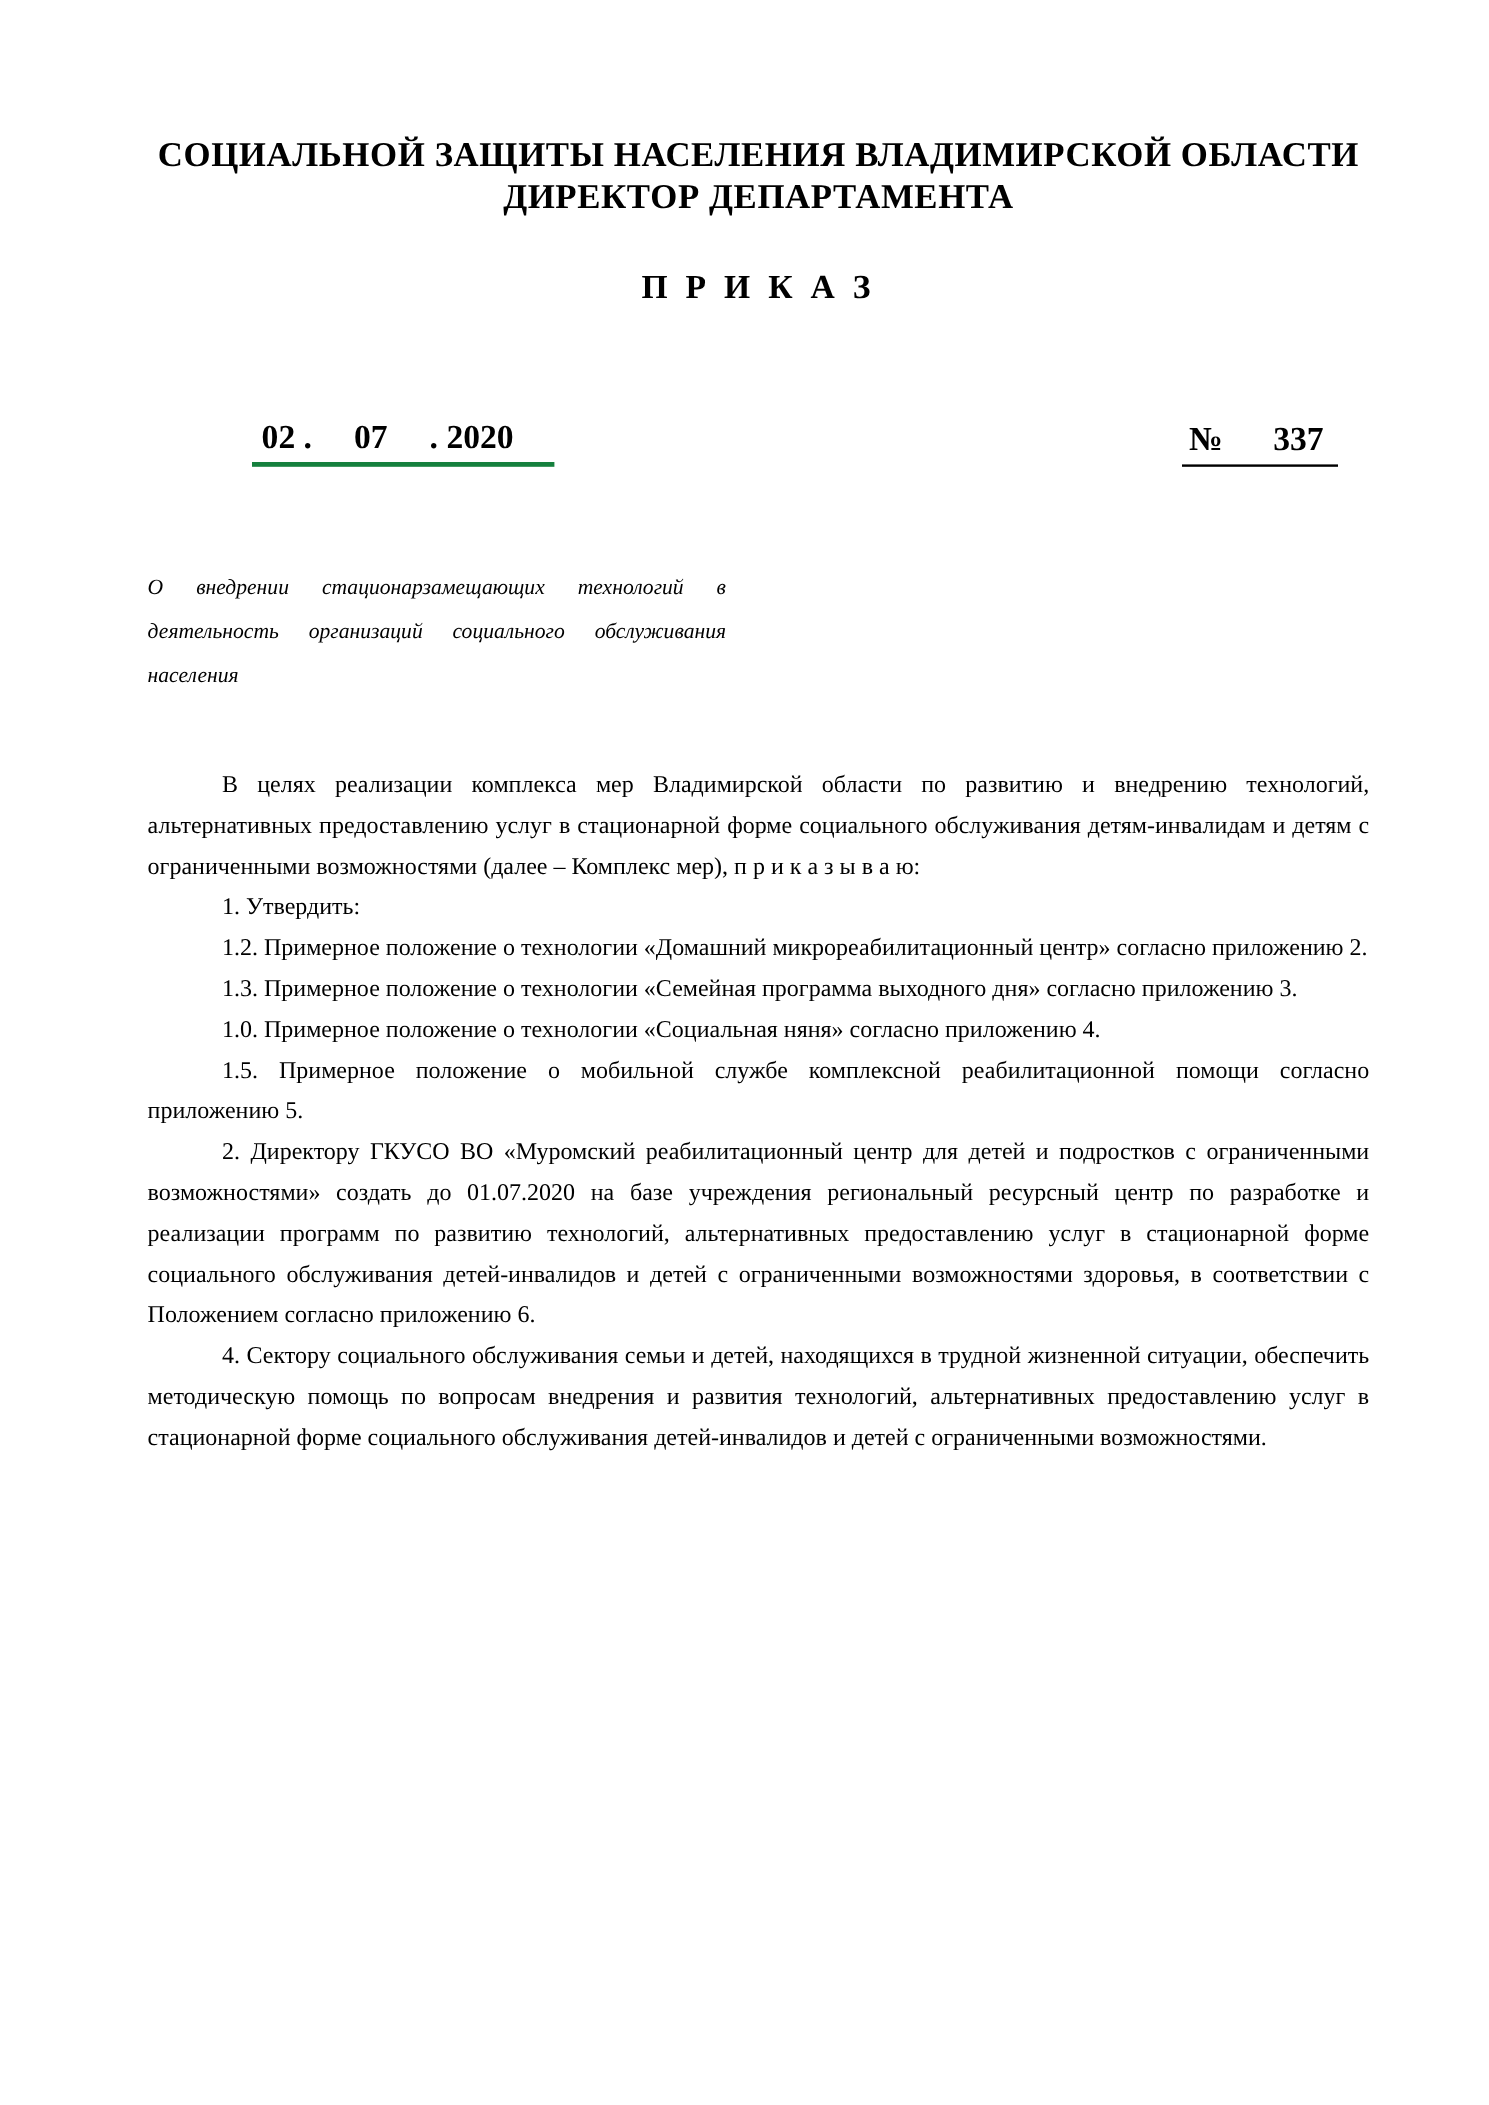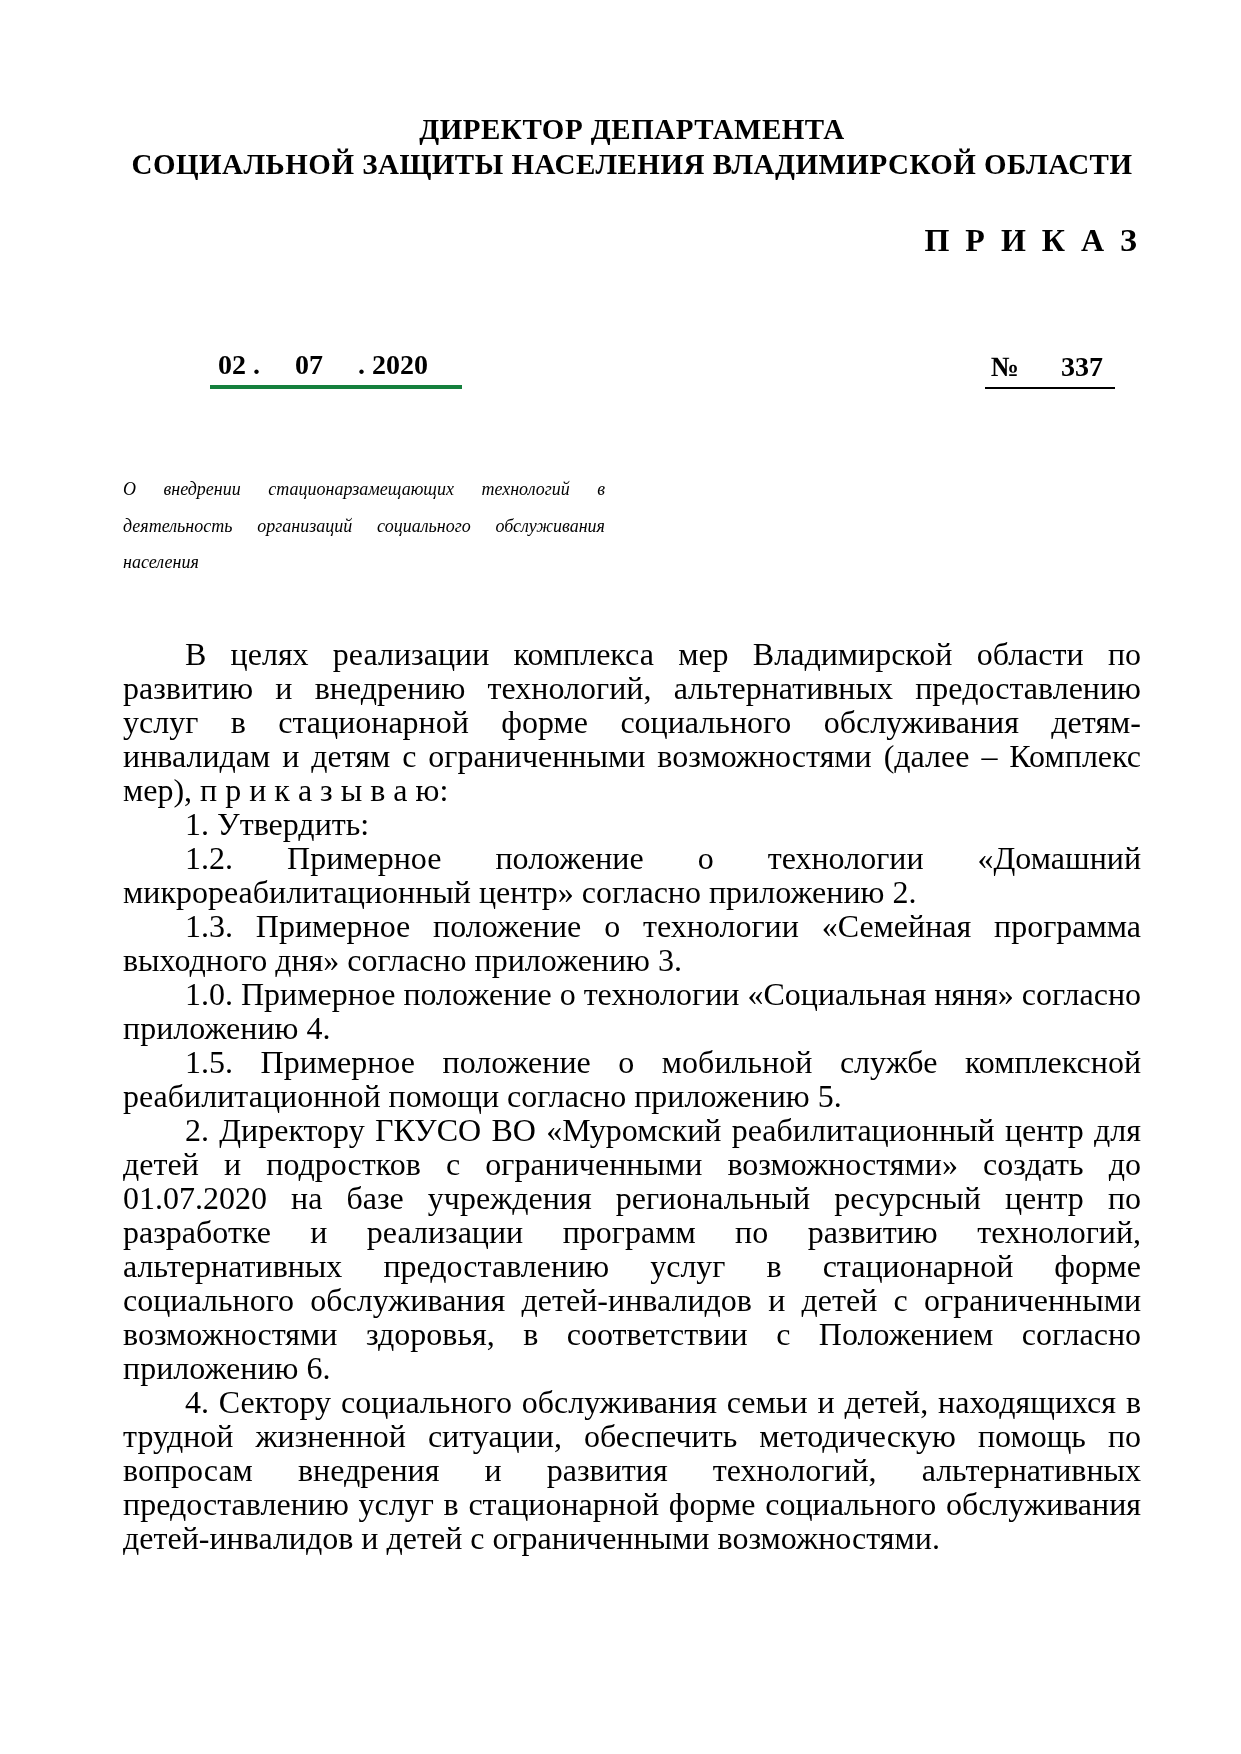--- a/index.html
+++ b/index.html
@@ -26,23 +26,23 @@
   .org-header {
     padding-top: 112px;
     text-align: center;
     font-weight: bold;
     font-size: 29px;
     line-height: 35px;
     letter-spacing: 0.5px;
   }
   .doc-title {
     margin-top: 38px;
-    text-align: right;
+    text-align: center;
     font-weight: bold;
-    font-size: 32px;
+    font-size: 28px;
     letter-spacing: 4px;
     line-height: 40px;
   }
   
   .date-number-row {
     margin-top: 88px;
     display: flex;
     justify-content: space-between;
     align-items: flex-end;
     font-weight: bold;
@@ -69,39 +69,39 @@
     width: 482px;
     font-style: italic;
     font-size: 18px;
     line-height: 36.5px;
     text-align: justify;
     text-align-last: left;
   }
   
   .body-block {
     margin-top: 56px;
-    font-size: 32px;
+    font-size: 20px;
     line-height: 34px;
   }
   .body-block p.body-para {
     margin: 0;
     text-indent: 62px;
     text-align: justify;
     text-align-last: left;
   }
 </style>
 </head>
 <body>
 
 <div class="page">
   <div class="content">
 
     <div class="org-header">
+      <div>СОЦИАЛЬНОЙ ЗАЩИТЫ НАСЕЛЕНИЯ ВЛАДИМИРСКОЙ ОБЛАСТИ</div>
       <div>ДИРЕКТОР ДЕПАРТАМЕНТА</div>
-      <div>СОЦИАЛЬНОЙ ЗАЩИТЫ НАСЕЛЕНИЯ ВЛАДИМИРСКОЙ ОБЛАСТИ</div>
     </div>
 
     <div class="doc-title">П Р И К А З</div>
 
     <div class="date-number-row">
       <span class="date-field">02 .     07     . 2020</span>
       <span class="number-field">
         <span>№</span>
         <span>337</span>
       </span>

